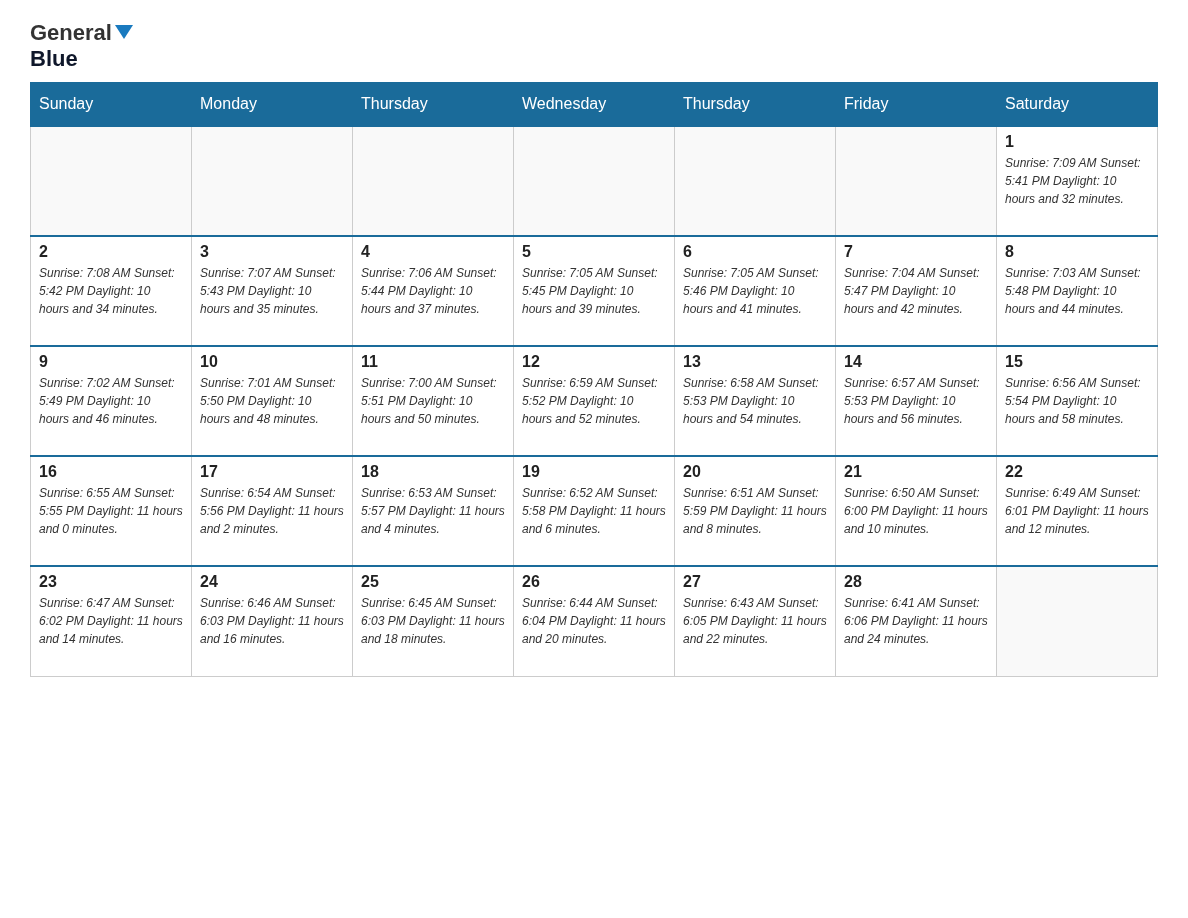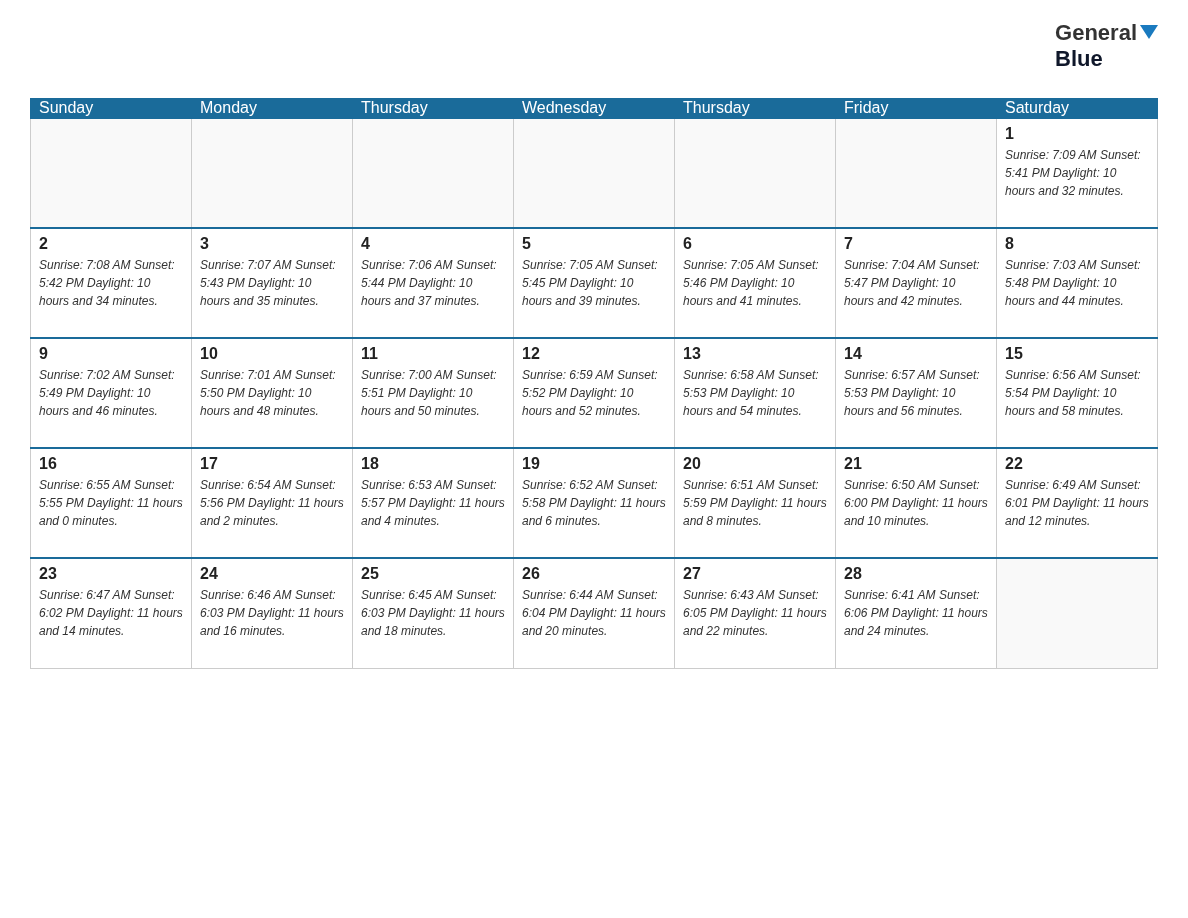--- a/index.html
+++ b/index.html
@@ -6,23 +6,22 @@
     body {
       font-family: Arial, sans-serif;
       background: #fff;
       padding: 20px 30px;
       width: 1188px;
       min-height: 918px;
     }
     .header {
       display: flex;
       justify-content: space-between;
-      align-items: flex-end;
-      margin-bottom: 26px;
-      flex-direction: column;
+      align-items: center;
+      margin-bottom: 10px;
     }
     .logo-text-general {
       font-size: 22px;
       font-weight: bold;
       color: #333;
     }
     .logo-text-blue {
       font-size: 22px;
       font-weight: bold;
       color: #0f172a;
@@ -42,21 +41,21 @@
       margin-top: 4px;
     }
     .calendar {
       width: 100%;
       border-collapse: collapse;
       margin-top: 10px;
     }
     .calendar th {
       background-color: #1a6b9a;
       color: #fff;
-      padding: 0 8px;
+      padding: 12px 8px;
       text-align: left;
       font-size: 16px;
       font-weight: normal;
       border: 1px solid #1a6b9a;
       margin-left: 36px;
     }
     .calendar td {
       vertical-align: top;
       border: 1px solid #ccc;
       padding: 6px 8px;

